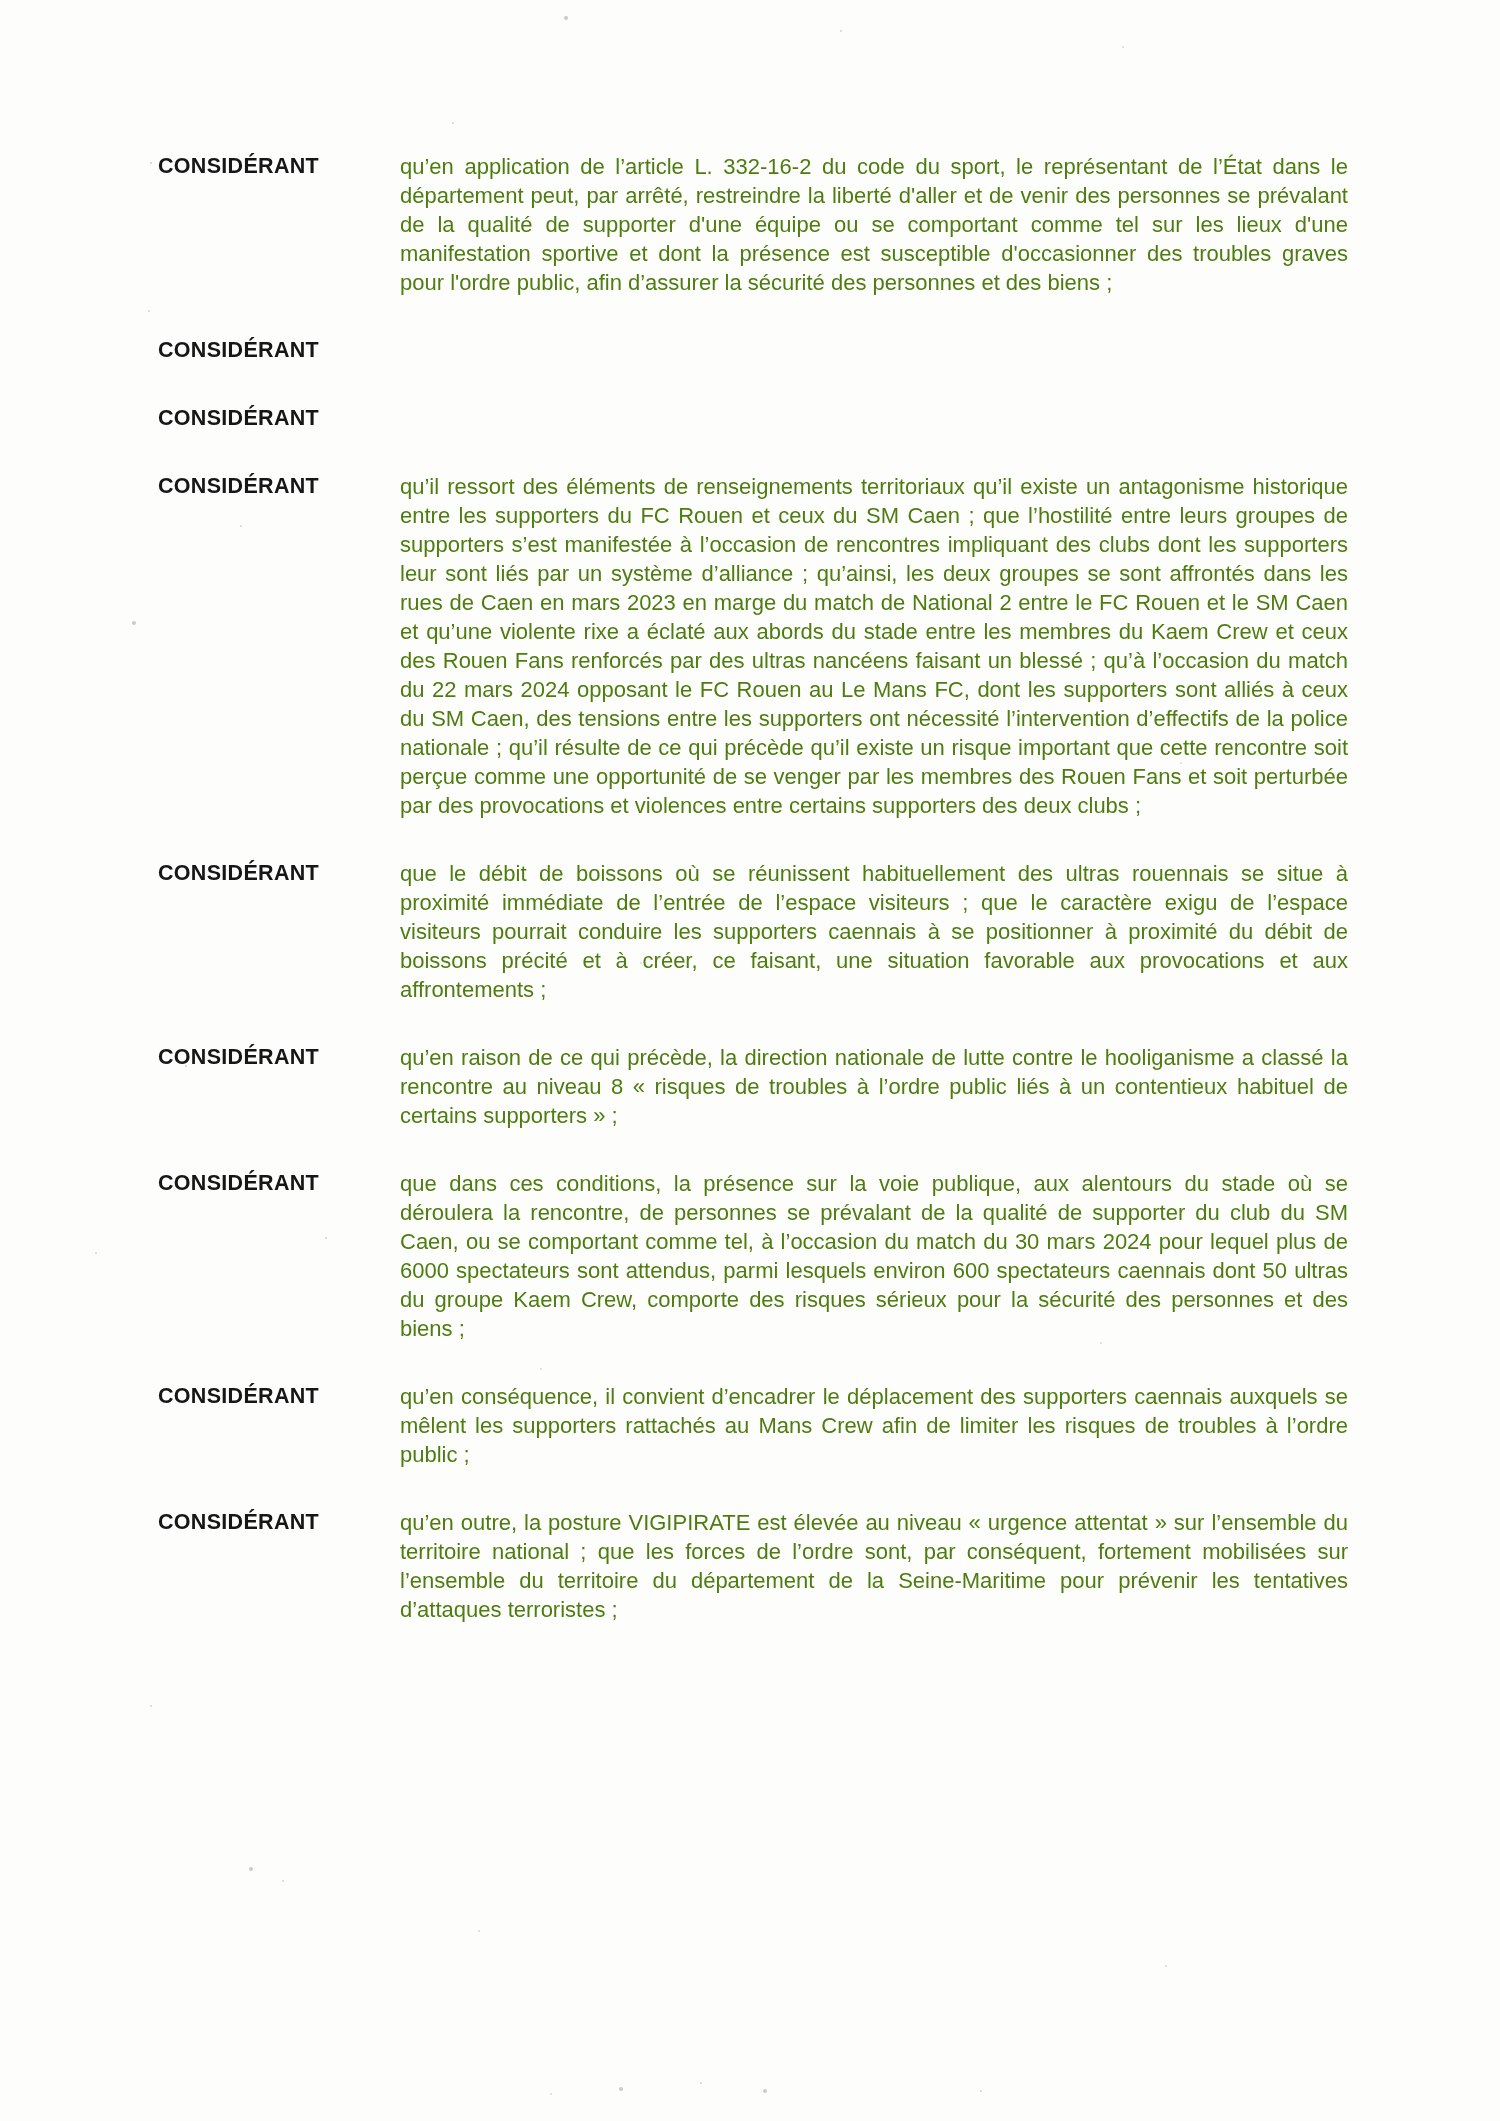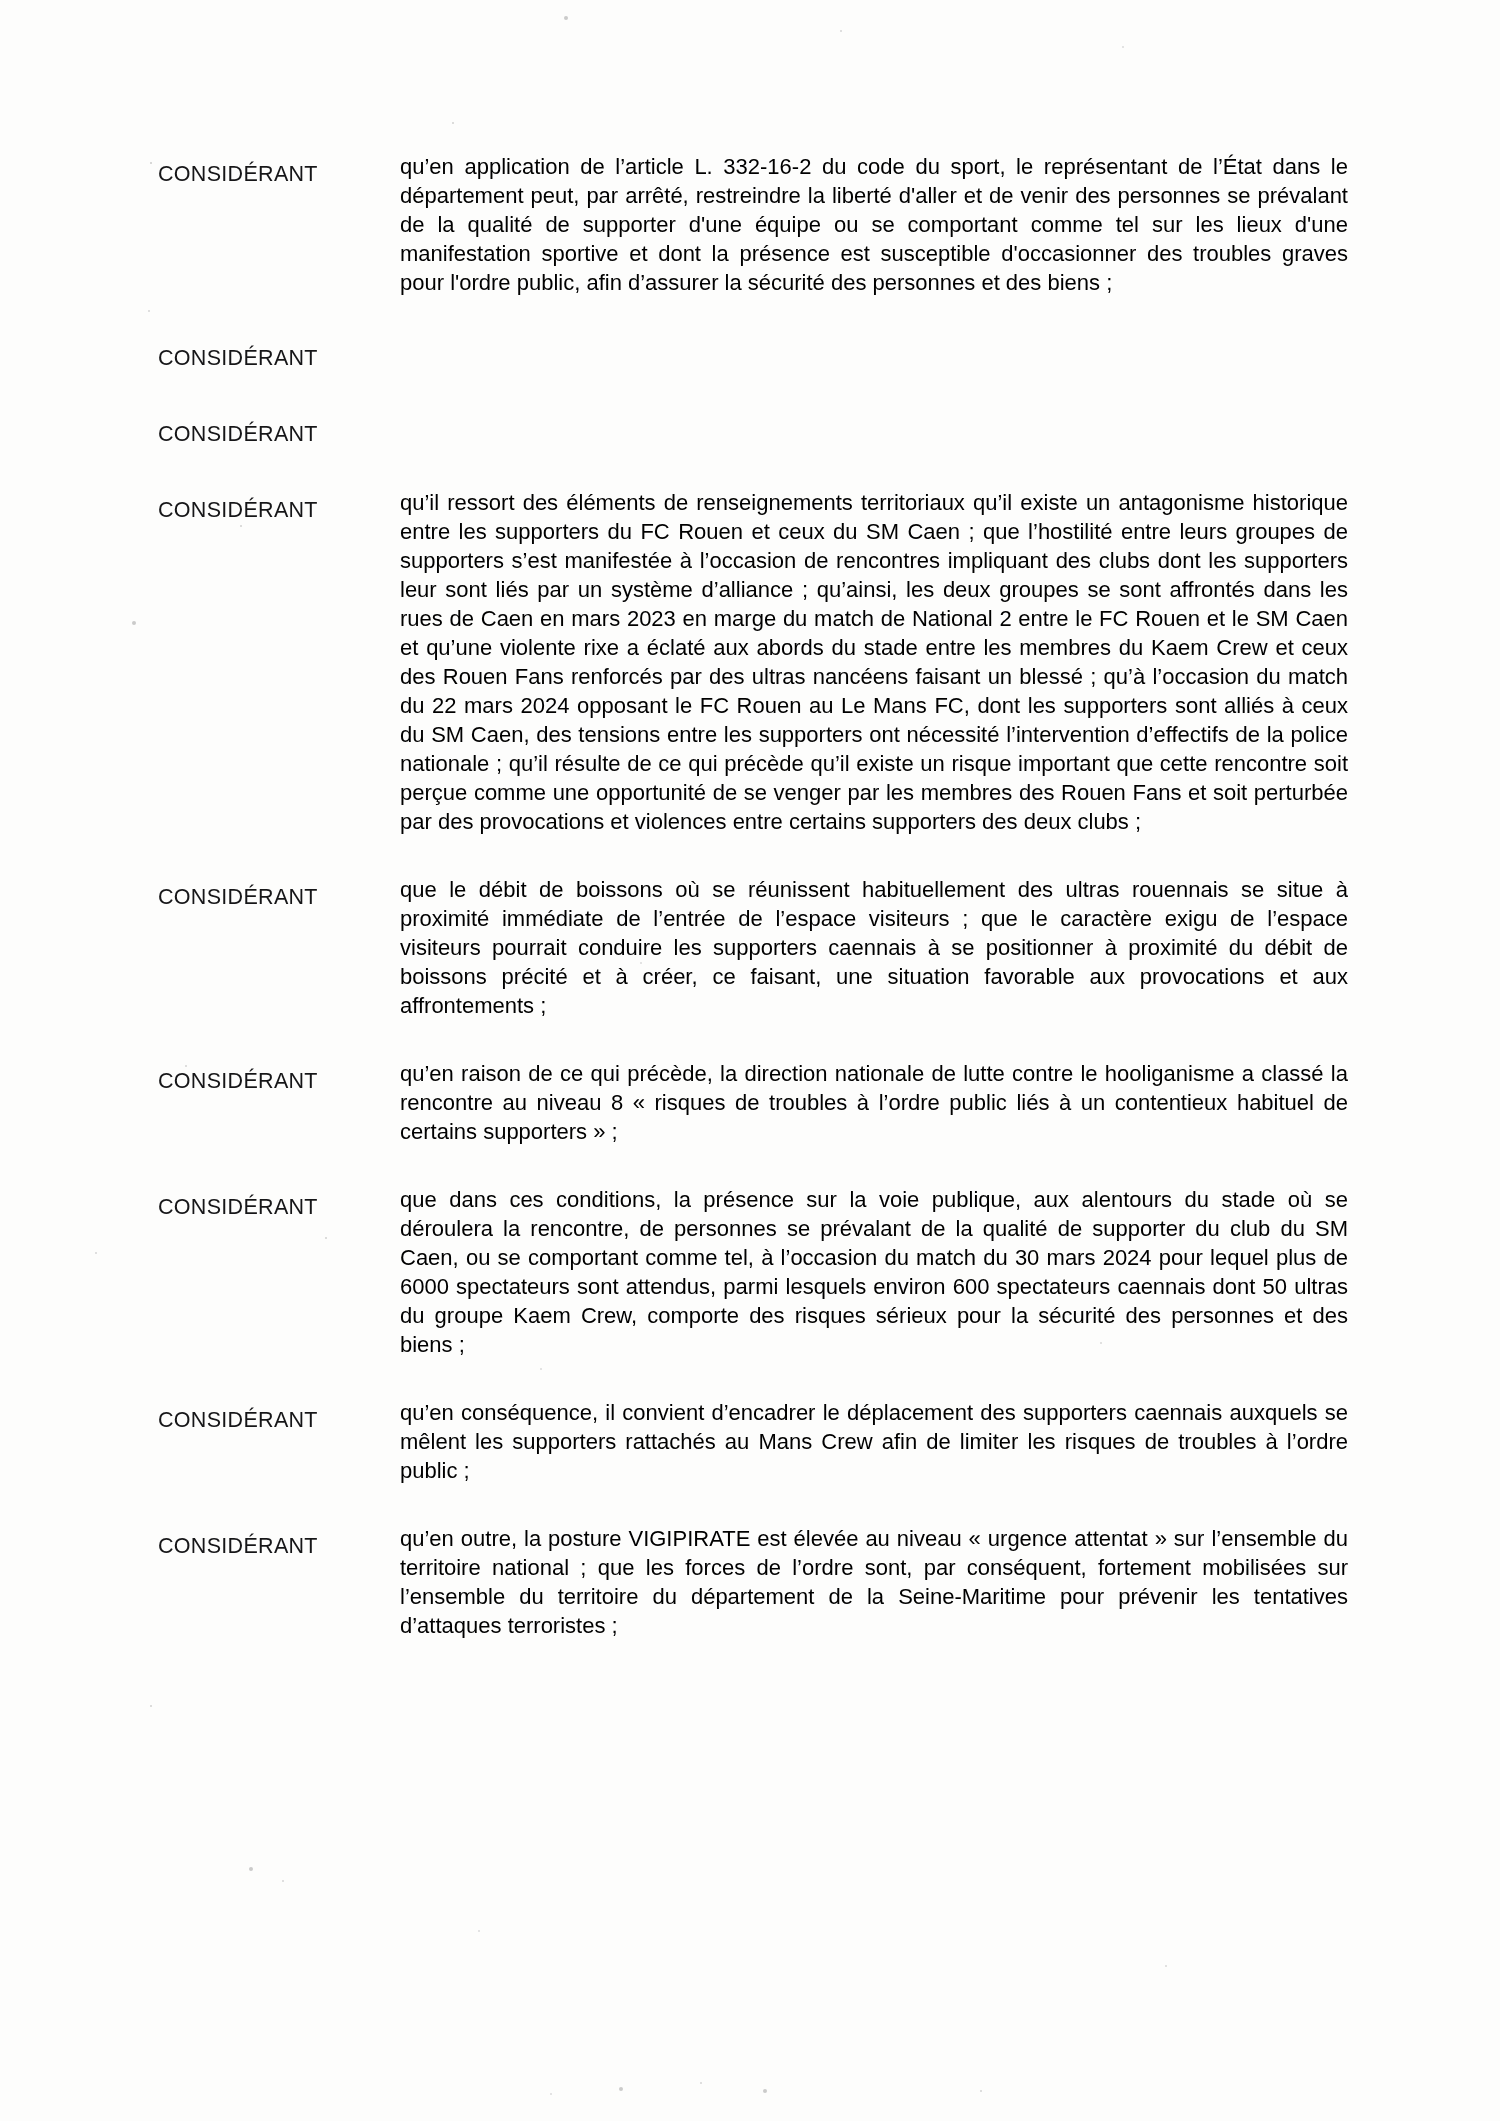--- a/index.html
+++ b/index.html
@@ -17,34 +17,33 @@
   }
 
   .considerant-row {
     display: flex;
     align-items: flex-start;
     margin-bottom: 39px;
   }
 
   .considerant-row .label {
     flex: 0 0 242px;
-    font-weight: 400;
+    font-weight: 700;
     font-size: 21.5px;
     line-height: 29px;
     letter-spacing: 0.3px;
     color: #161618;
-    margin-top: 8px;
   }
 
   .considerant-row .body {
     width: 948px;
     font-size: 22px;
     line-height: 29px;
     text-align: justify;
-    color: #000000;
+    color: #4d7c0f;
   }
 
   
   .speckles {
     position: absolute;
     top: 0; left: 0;
     width: 2px; height: 2px;
     border-radius: 50%;
     background: transparent;
     opacity: 0.45;

